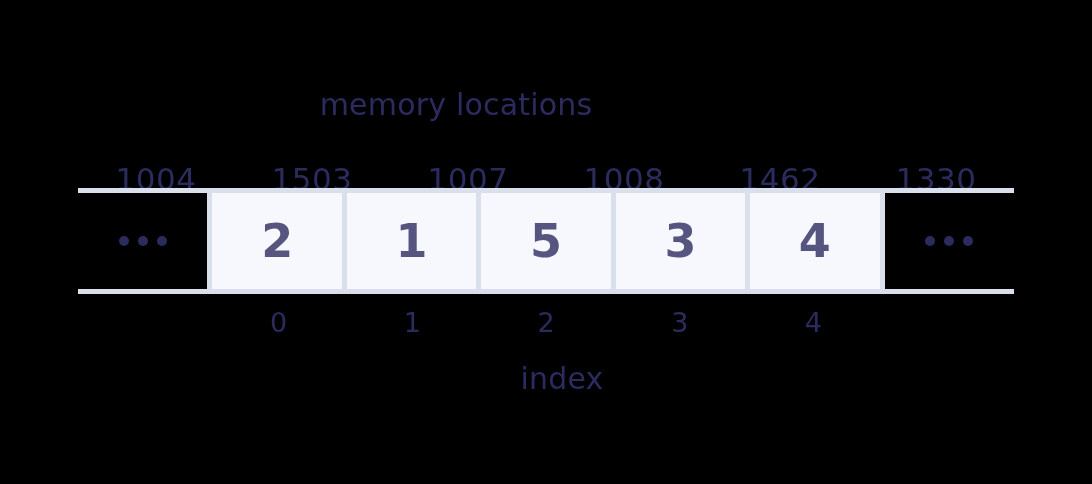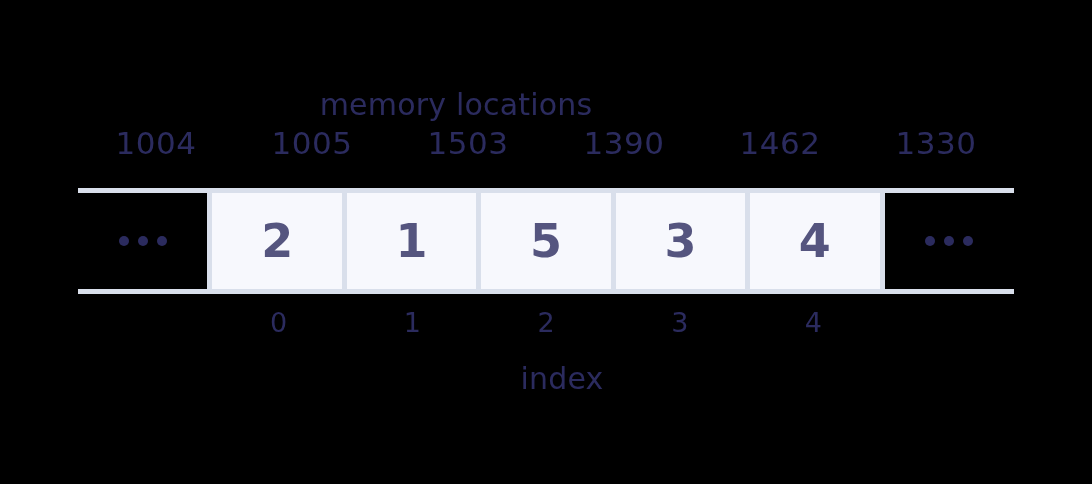--- a/index.html
+++ b/index.html
@@ -31,21 +31,21 @@
     font-size: 30px;
     font-weight: 500;
     letter-spacing: 0.2px;
     line-height: 34px;
   }
 
   
   .addr-row {
     position: absolute;
     left: 78px;
-    top: 120px;
+    top: 156px;
     width: 936px;
     height: 46px;
     display: flex;
   }
   .addr-cell {
     flex: 1 1 0;
     display: flex;
     align-items: center;
     justify-content: center;
     color: #2b2b5e;
@@ -139,23 +139,23 @@
 </style>
 </head>
 <body>
 
 <div class="stage">
 
   <div class="top-caption">memory locations</div>
 
   <div class="addr-row">
     <div class="addr-cell">1004</div>
-    <div class="addr-cell">1005</div>
     <div class="addr-cell">1503</div>
-    <div class="addr-cell">1390</div>
+    <div class="addr-cell">1007</div>
+    <div class="addr-cell">1008</div>
     <div class="addr-cell">1462</div>
     <div class="addr-cell">1330</div>
   </div>
 
   <div class="strip">
 
     <div class="cell ellipsis">
       <span class="dots">
         <span class="dot"></span>
         <span class="dot"></span>

